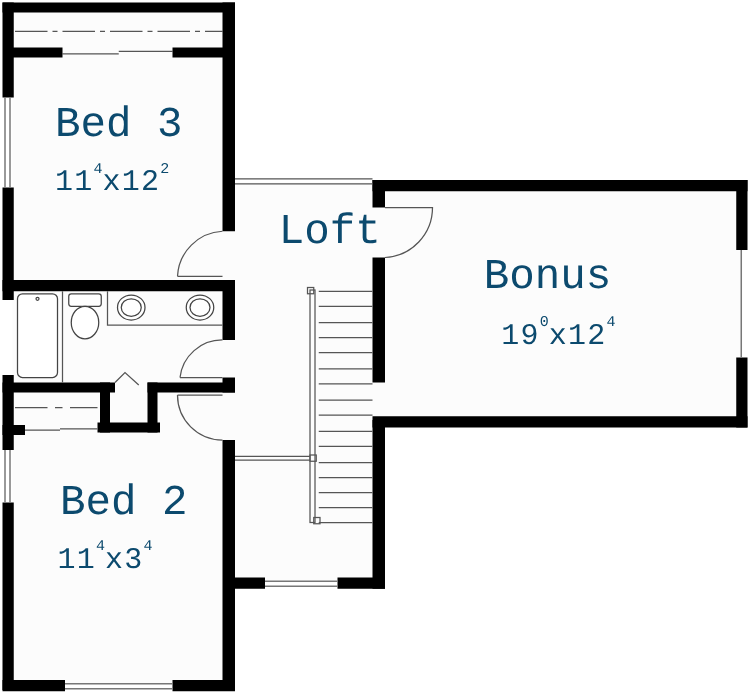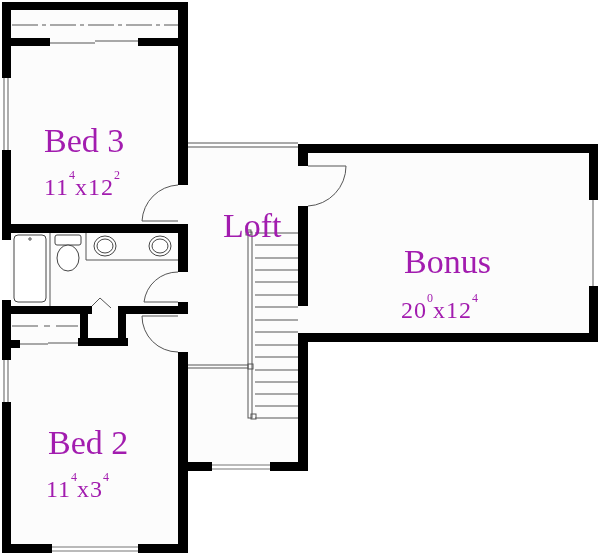--- a/index.html
+++ b/index.html
@@ -5,25 +5,24 @@
     html, body { margin: 0; padding: 0; background: #ffffff; }
     body { width: 600px; height: 555px; position: relative; overflow: hidden; }
     #plan { position: absolute; left: 0; top: 0; width: 600px; height: 555px; }
     .wall { fill: #000000; }
     .floor { fill: #fcfcfc; }
     .thin { stroke: #555555; stroke-width: 1; fill: none; }
     .thin2 { stroke: #777777; stroke-width: 1.2; fill: none; }
     .fixture { stroke: #444444; stroke-width: 1; fill: #ffffff; }
     .label {
       position: absolute;
-      font-family: Liberation Serif, serif;
-      color: #a21caf;
+      font-family: Liberation Mono, monospace;
+      color: #0c4a6e;
       white-space: nowrap;
       line-height: 1;
-      margin-top: 40px;
     }
     .room-name { font-size: 34px; }
     .dim { font-size: 24px; letter-spacing: 1px; }
     .dim sup { font-size: 12px; position: relative; top: -6px; vertical-align: top; letter-spacing: 0; }
   </style>
 </head>
 <body>
 
 <svg id="plan" viewBox="0 0 600 555" xmlns="http://www.w3.org/2000/svg">
 
@@ -147,17 +146,17 @@
     <line class="thin" x1="255" y1="406" x2="298" y2="406"></line>
     <line class="thin" x1="255" y1="418" x2="298" y2="418"></line>
   </g>
 </svg>
 
 <div class="label room-name" style="left:44px; top:84px;">Bed 3</div>
 <div class="label dim" style="left:44px; top:135px;"><span>11</span><sup>4</sup><span>x</span><span>12</span><sup>2</sup></div>
 
 <div class="label room-name" style="left:223px; top:169px;">Loft</div>
 
-<div class="label room-name" style="left:404px; top:205px;">Bonus</div>
-<div class="label dim" style="left:401px; top:258px;"><span>20</span><sup>0</sup><span>x</span><span>12</span><sup>4</sup></div>
+<div class="label room-name" style="left:387px; top:205px;">Bonus</div>
+<div class="label dim" style="left:401px; top:258px;"><span>19</span><sup>0</sup><span>x</span><span>12</span><sup>4</sup></div>
 
 <div class="label room-name" style="left:48px; top:386px;">Bed 2</div>
 <div class="label dim" style="left:46px; top:437px;"><span>11</span><sup>4</sup><span>x</span><span>3</span><sup>4</sup></div>
 
 </body></html>

